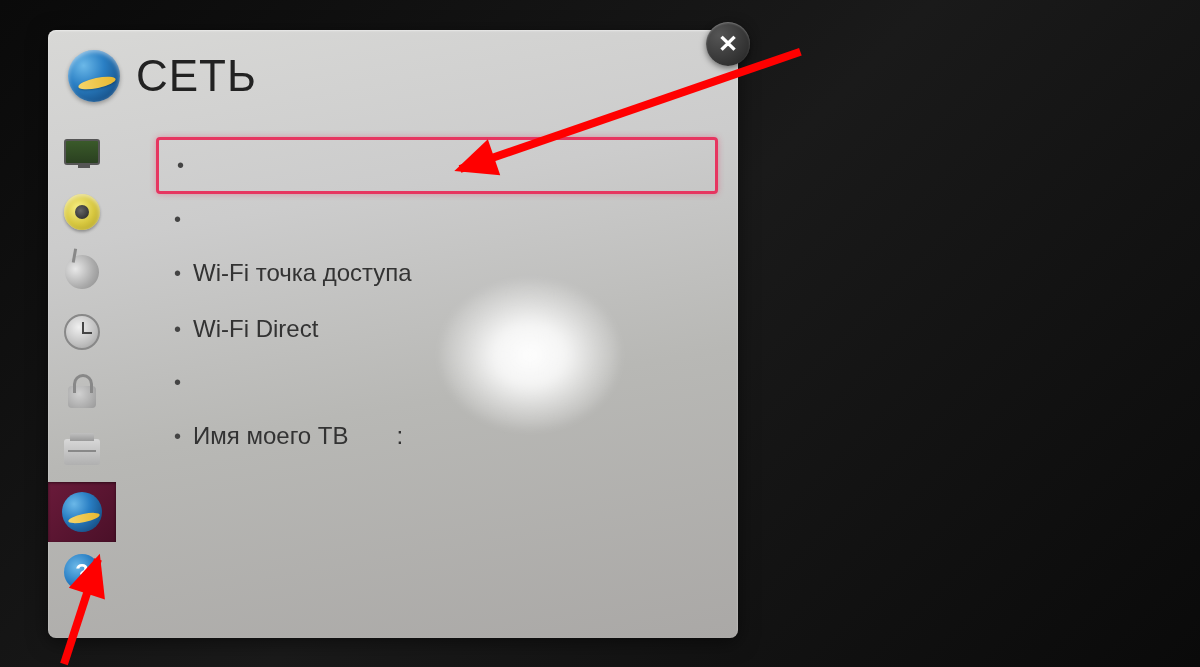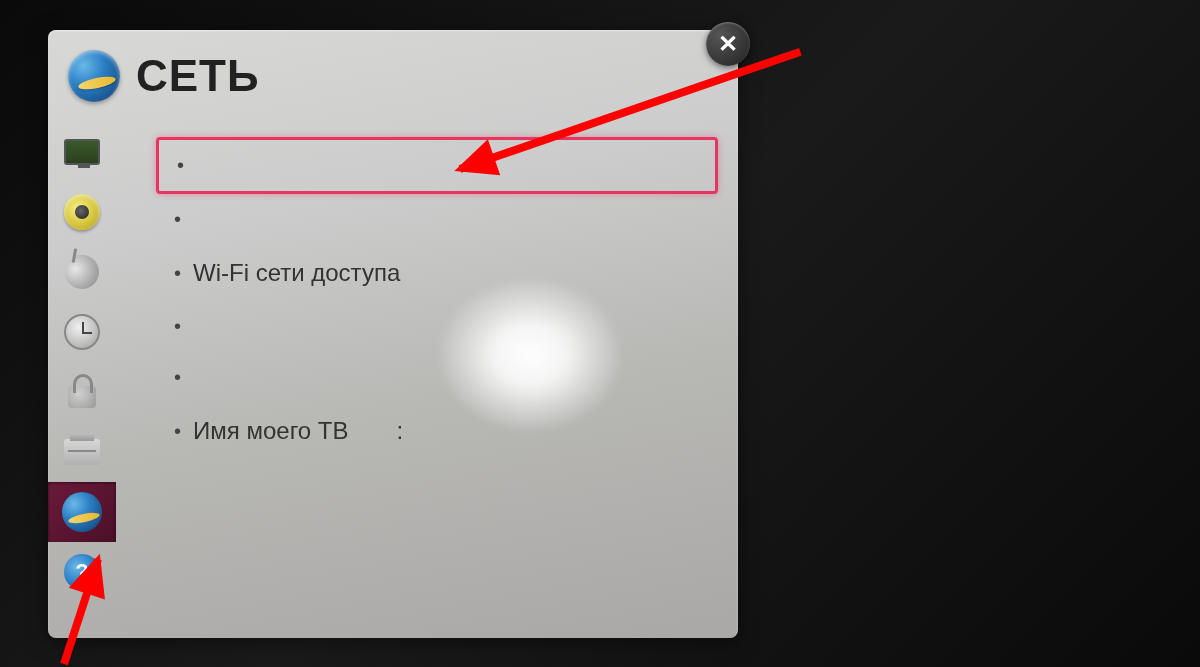--- a/index.html
+++ b/index.html
@@ -41,21 +41,21 @@
       position: absolute;
       left: 10px; top: 28px;
       width: 38px; height: 10px;
       background: linear-gradient(90deg, #f5d56a, #e8b830);
       border-radius: 50%;
       transform: rotate(-12deg);
       box-shadow: 0 1px 2px rgba(0,0,0,0.3);
     }
     .title {
       font-size: 44px;
-      font-weight: 700;
+      font-weight: 400;
       color: #222;
       letter-spacing: 1px;
     }
     .close-btn {
       position: absolute;
       right: -12px;
       top: -8px;
       width: 44px; height: 44px;
       border-radius: 50%;
       background: radial-gradient(circle at 30% 30%, #555 0%, #222 100%);
@@ -279,24 +279,25 @@
 
     <div class="content">
       <div class="menu-item highlighted">
         <span class="bullet">•</span>
       </div>
       <div class="menu-item">
         <span class="bullet">•</span>
       </div>
       <div class="menu-item">
         <span class="bullet">•</span>
-        <span>Wi-Fi сети доступа</span>
-      </div>
-      <div class="menu-item">
-        <span class="bullet">•</span>
+        <span>Wi-Fi точка доступа</span>
+      </div>
+      <div class="menu-item">
+        <span class="bullet">•</span>
+        <span>Wi-Fi Direct</span>
       </div>
       <div class="menu-item">
         <span class="bullet">•</span>
       </div>
       <div class="menu-item">
         <span class="bullet">•</span>
         <span>Имя моего ТВ</span>
         <span class="sep" style="margin-left:40px">:</span>
       </div>
     </div>

